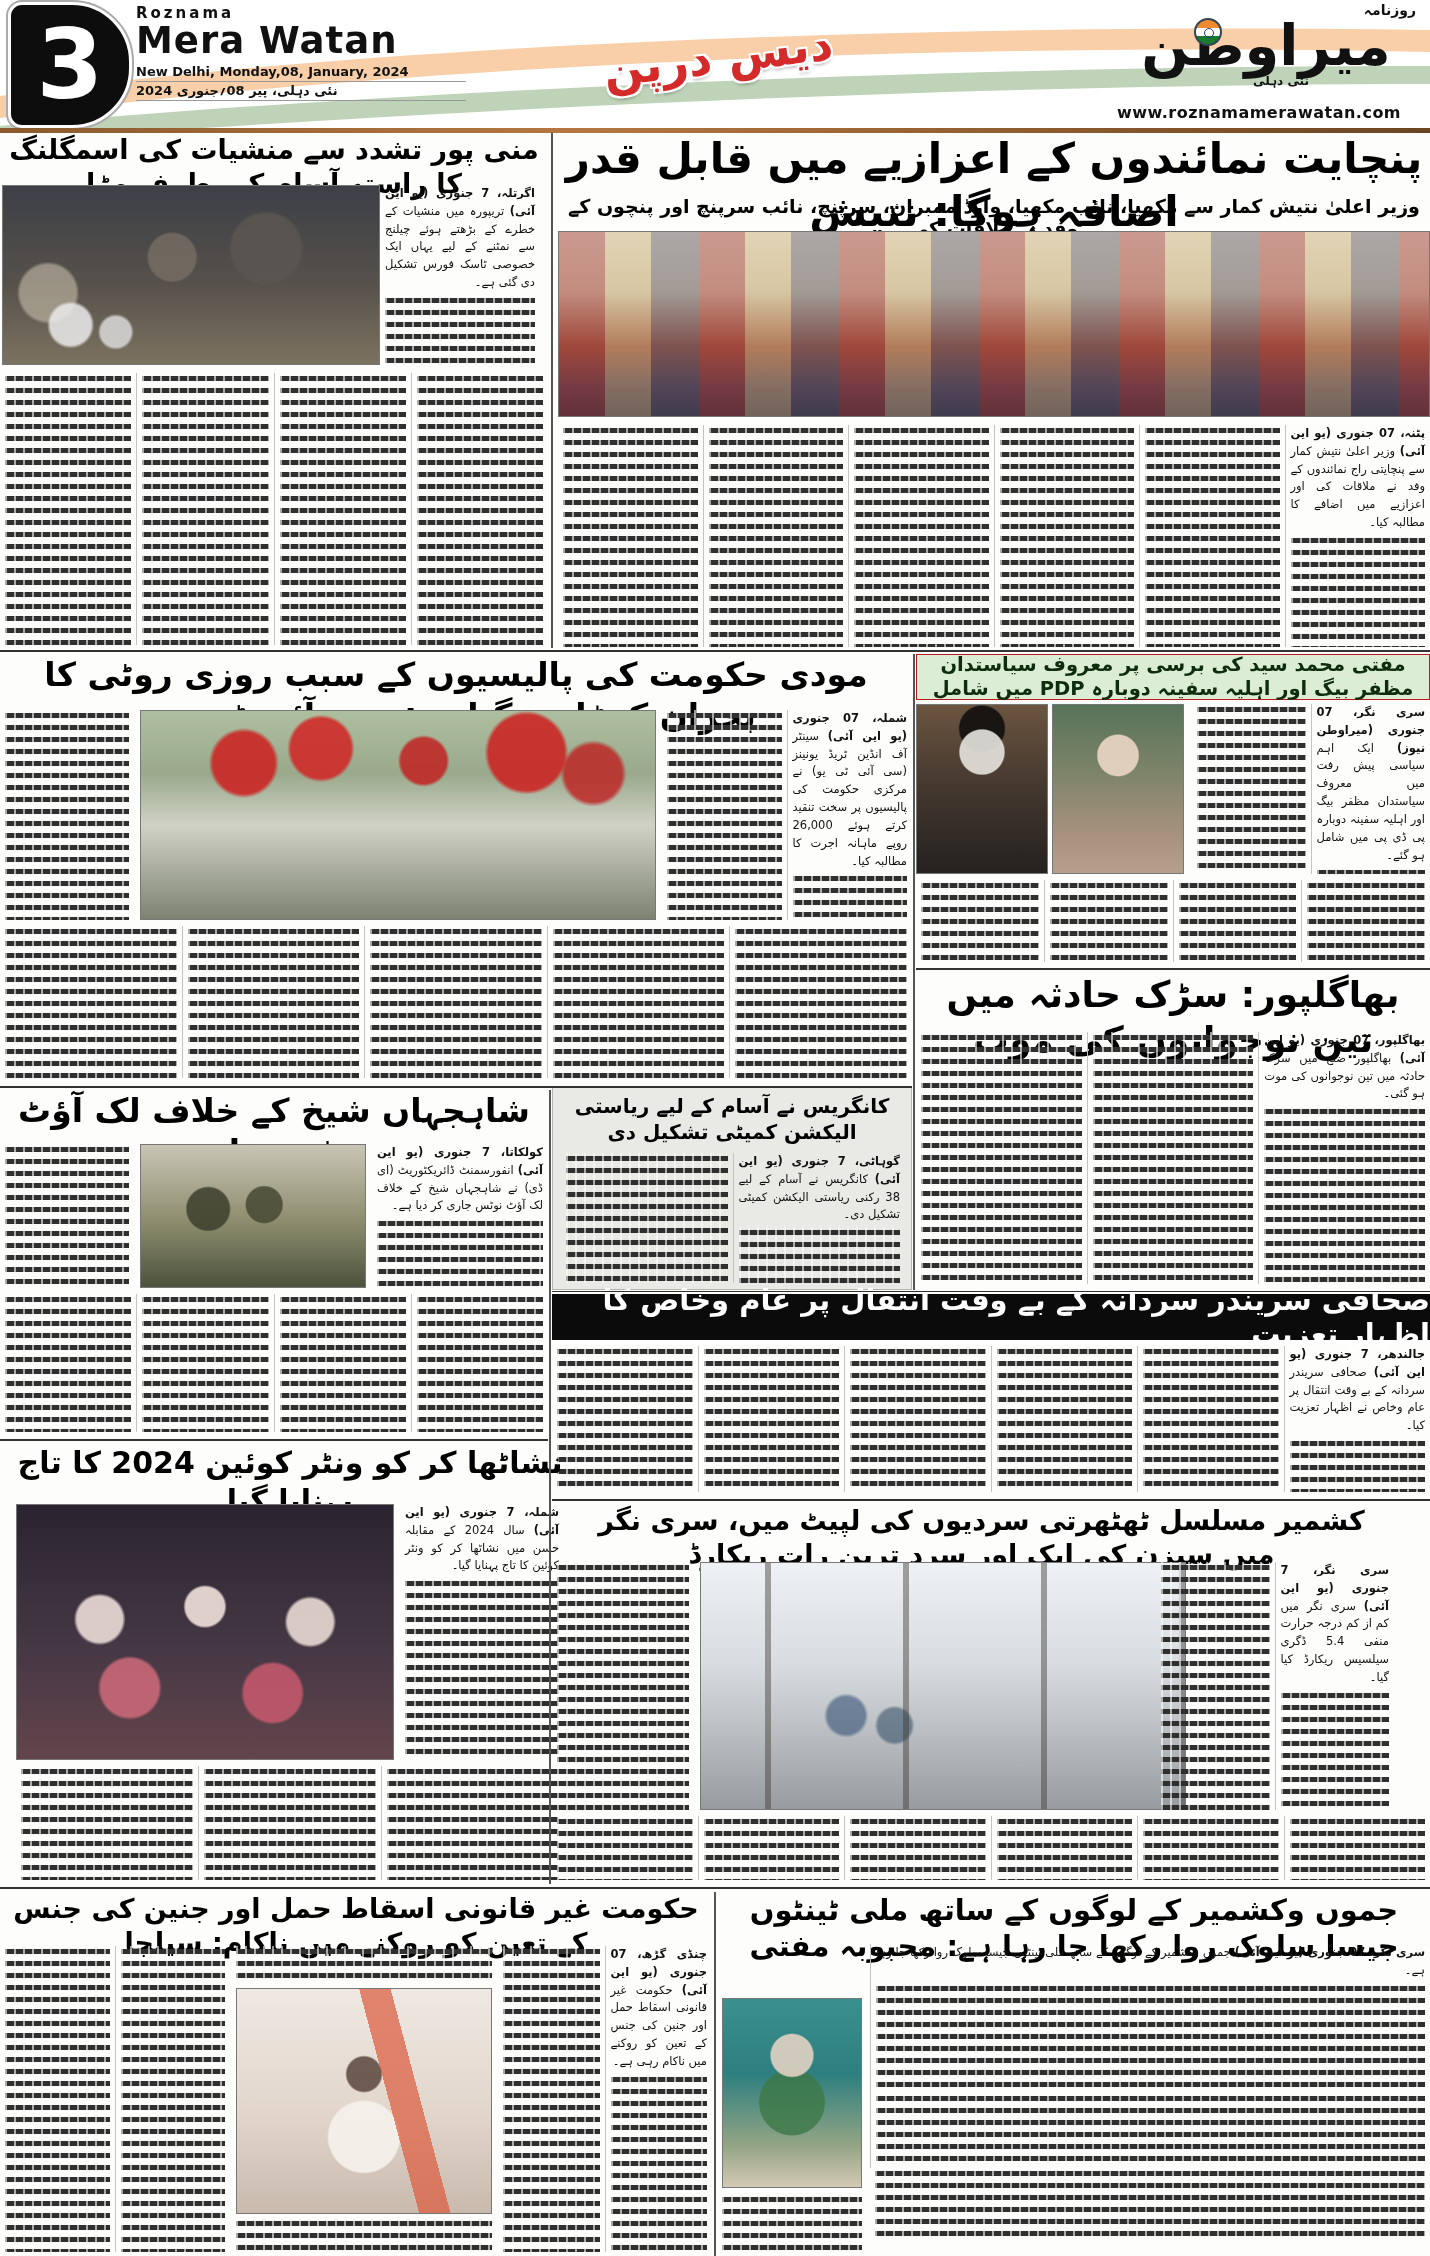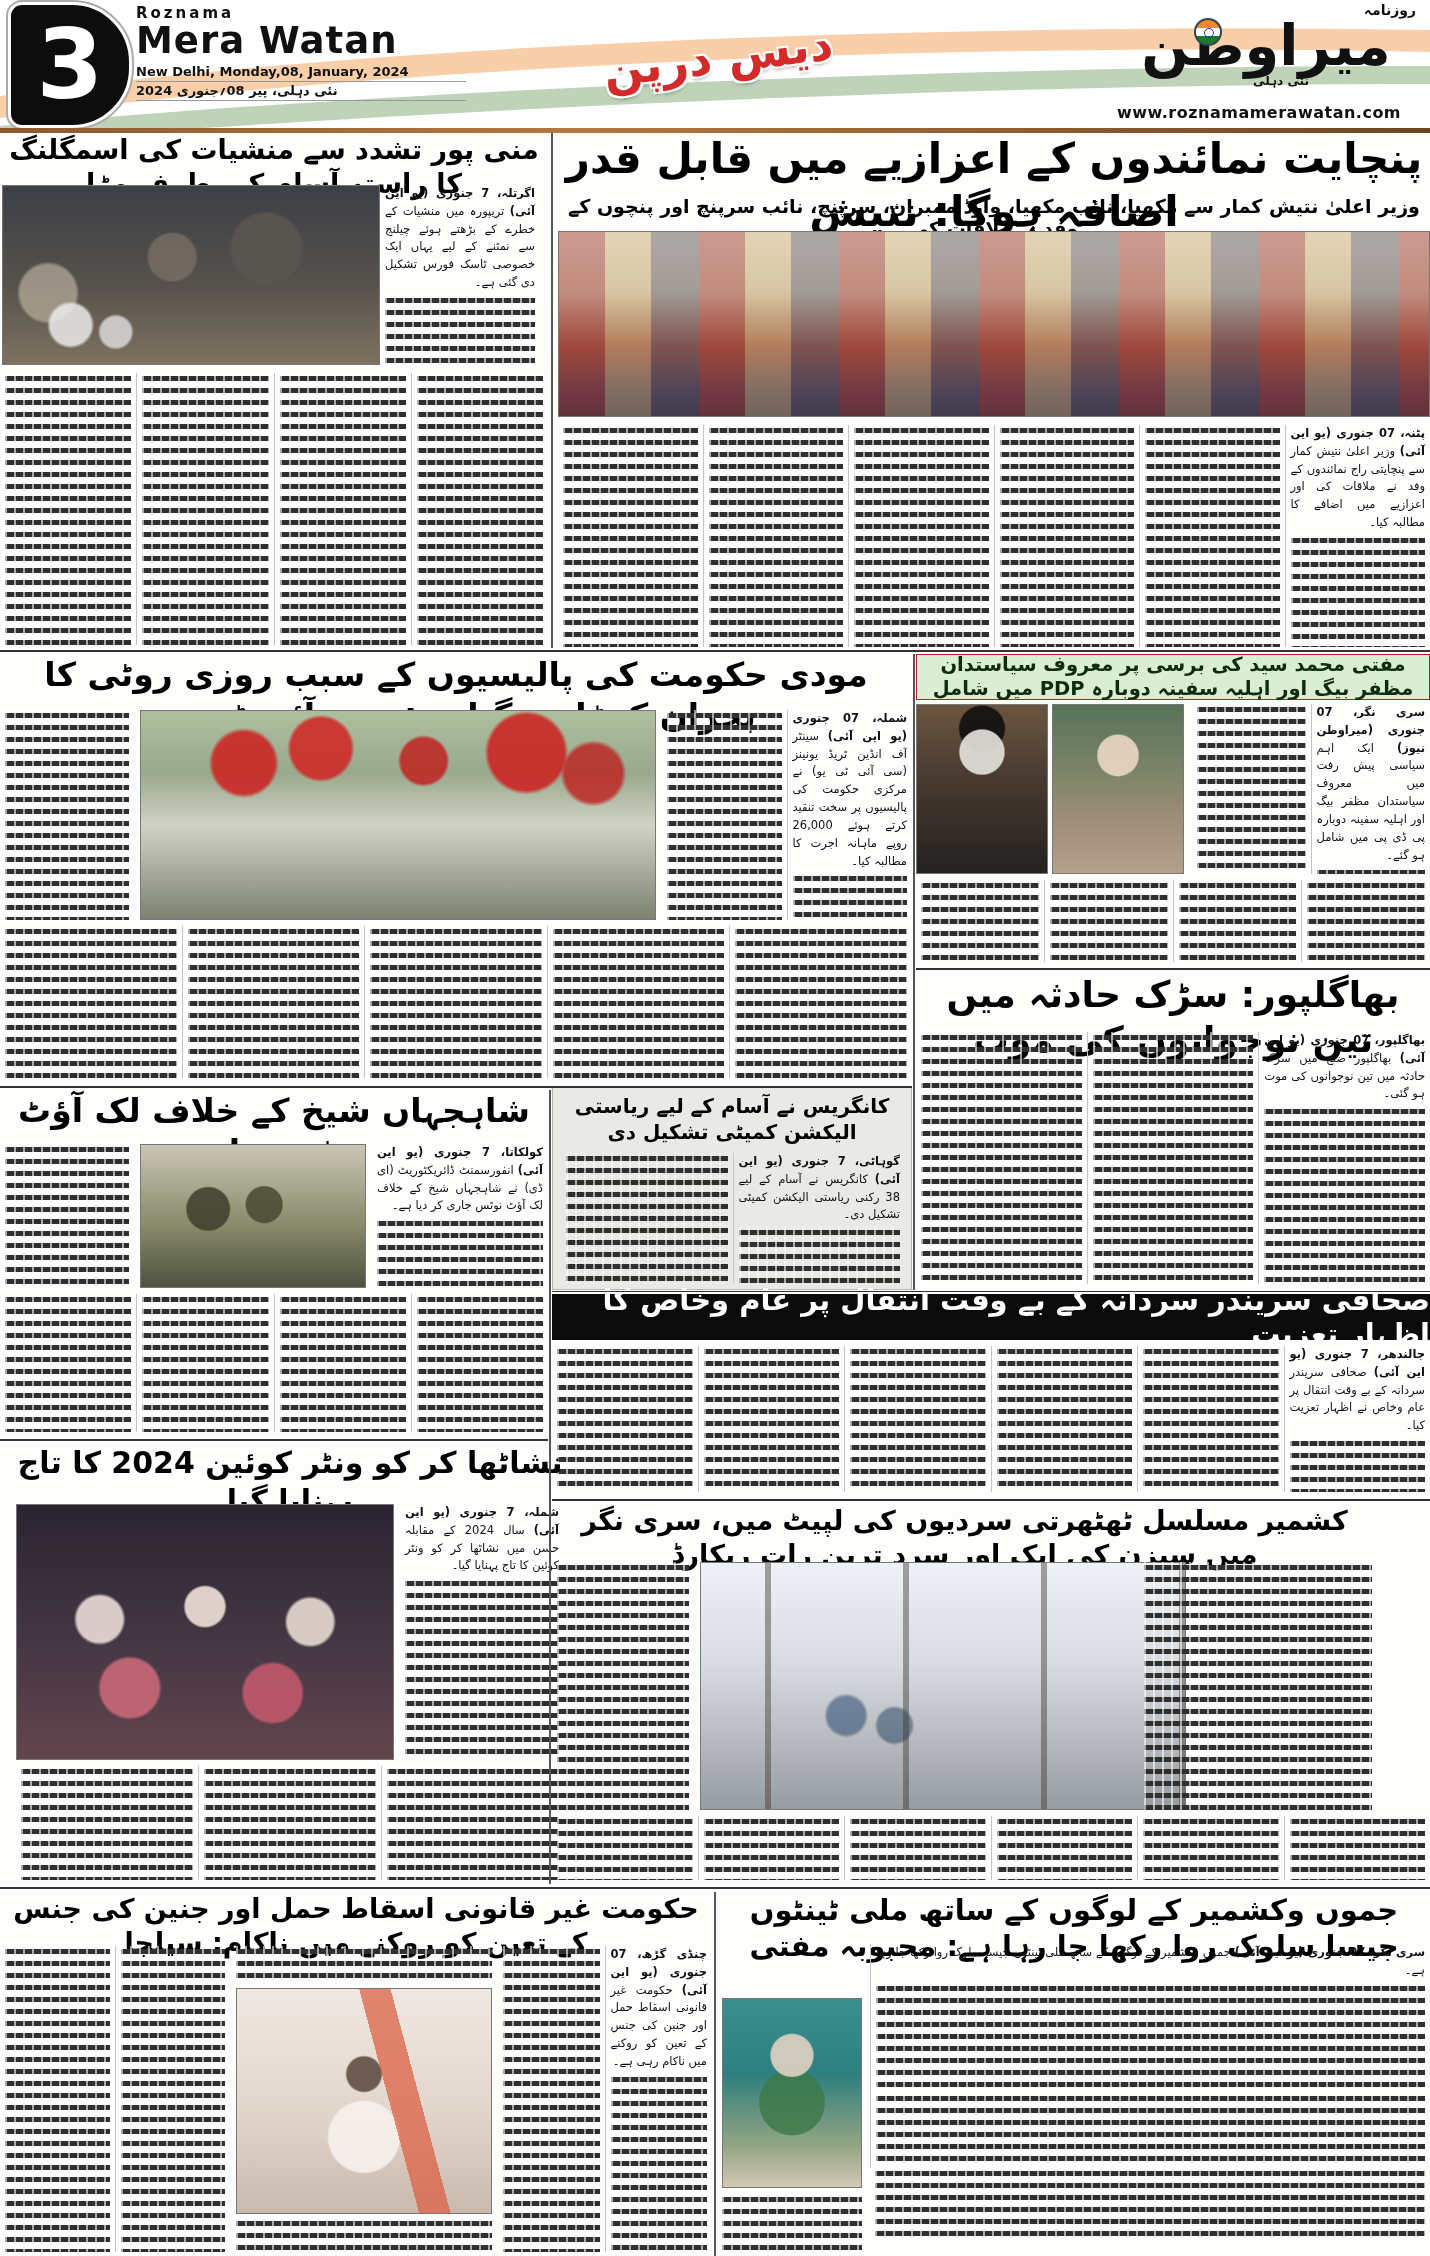--- a/index.html
+++ b/index.html
@@ -122,21 +122,21 @@
   .a9-photo{left:0;top:60px;width:378px;height:256px;
      background:
        radial-gradient(circle at 22% 45%,rgba(235,220,215,.9) 0 7%,transparent 8%),
        radial-gradient(circle at 50% 40%,rgba(240,225,218,.9) 0 8%,transparent 9%),
        radial-gradient(circle at 78% 46%,rgba(232,218,210,.9) 0 7%,transparent 8%),
        radial-gradient(circle at 30% 72%,rgba(208,106,122,.85) 0 9%,transparent 10%),
        radial-gradient(circle at 68% 74%,rgba(200,90,110,.85) 0 9%,transparent 10%),
        linear-gradient(180deg,#2a2430 0%,#453744 55%,#63454c 100%);}
   .a9-right{right:0;top:60px;width:164px;height:256px;}
   .a9-bottom{left:0;top:322px;width:548px;height:114px;}
-  .a10{left:552px;top:1504px;width:825px;height:380px;}
+  .a10{left:552px;top:1504px;width:825px;height:380px;padding-left:17px;}
   .hl-a10{font-size:27px;height:52px;}
   .a10-photo{left:148px;top:58px;width:486px;height:248px;
      background:
        repeating-linear-gradient(90deg,transparent 0 64px,rgba(60,55,48,.45) 64px 70px,transparent 70px 138px),
        radial-gradient(circle at 30% 62%,rgba(40,70,110,.55) 0 5%,transparent 6%),
        radial-gradient(circle at 40% 66%,rgba(30,60,90,.5) 0 5%,transparent 6%),
        linear-gradient(180deg,#eef1f5 0%,#d8dde1 40%,#b9bdc1 70%,#969ca0 100%);}
   .a10-left{left:0;top:58px;width:142px;height:248px;}
   .a10-right{right:0;top:58px;width:238px;height:248px;}
   .a10-bottom{left:0;top:312px;width:878px;height:64px;}
@@ -429,20 +429,25 @@
   <div class="article a10">
     <div class="hl hl-a10">کشمیر مسلسل ٹھٹھرتی سردیوں کی لپیٹ میں، سری نگر میں سیزن کی ایک اور سرد ترین رات ریکارڈ</div>
     <div class="photo a10-photo"></div>
     <div class="cols a10-left">
       <div class="col">
           <div class="sim-fill"></div>
         </div>
     </div>
     <div class="cols a10-right">
       <div class="col">
+        <p class="lead-p"><span class="dl">سری نگر، 7 جنوری (یو این آئی)</span>
+        <span>سری نگر میں کم از کم درجہ حرارت منفی 5.4 ڈگری سیلسیس ریکارڈ کیا گیا۔</span></p>
+        <div class="sim-fill"></div>
+      </div>
+      <div class="col">
           <div class="sim-fill"></div>
         </div>
     </div>
     <div class="cols a10-bottom">
       <div class="col">
           <div class="sim-fill"></div>
         </div>
       <div class="col">
           <div class="sim-fill"></div>
         </div>

